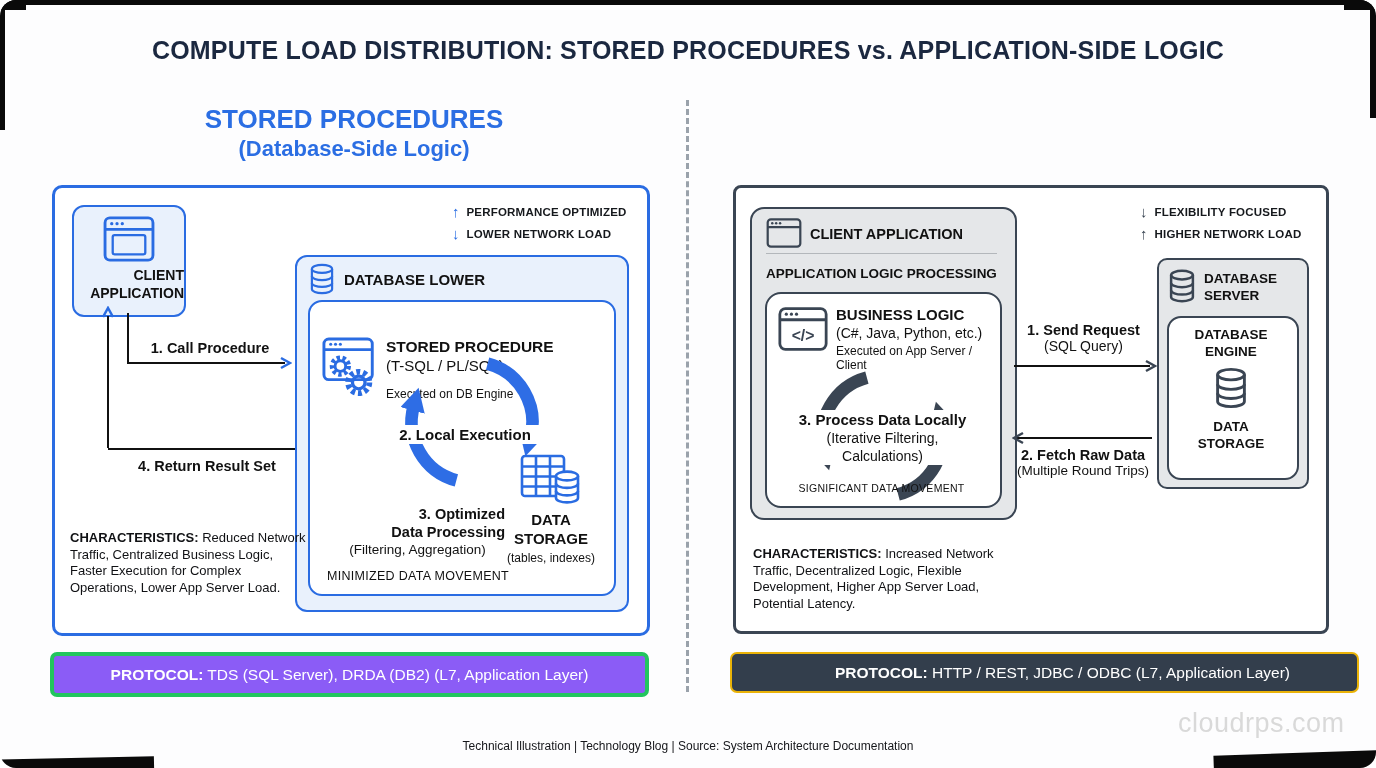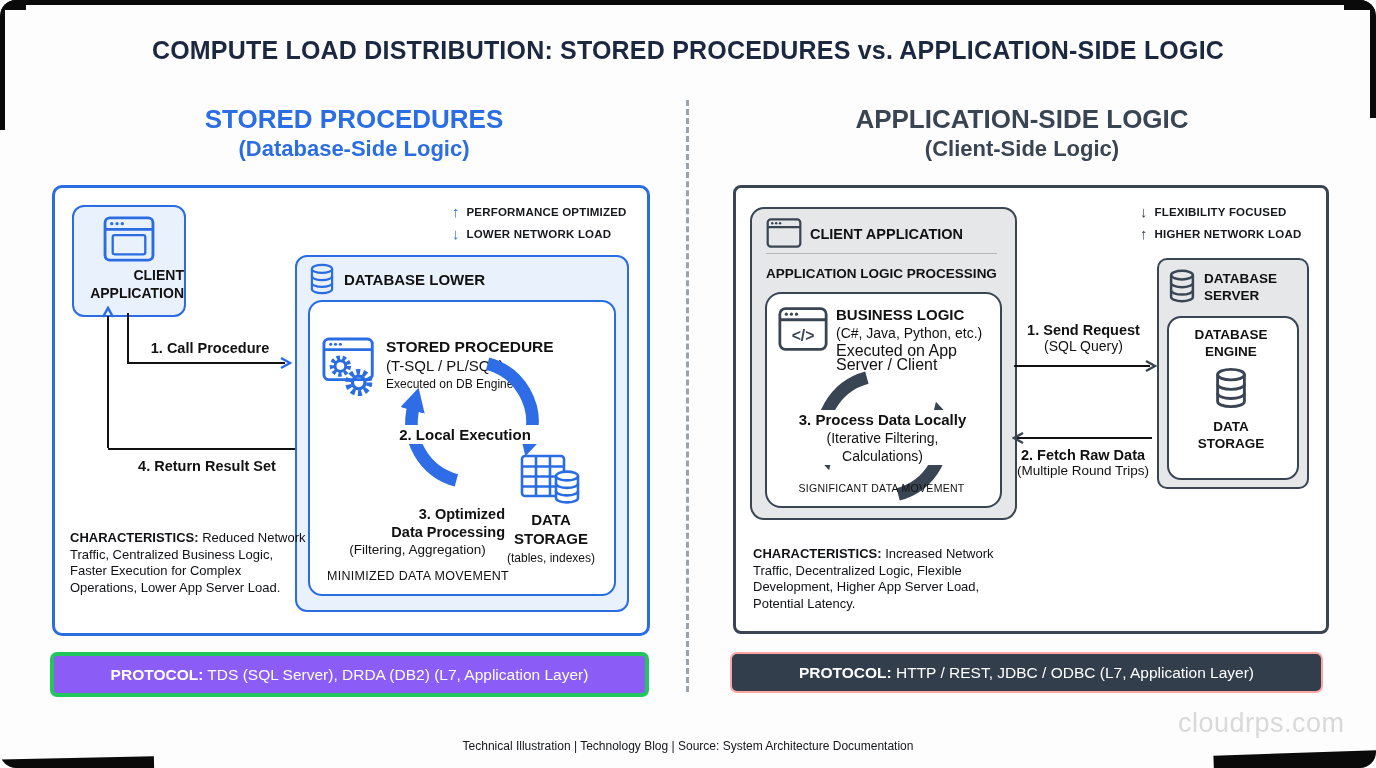--- a/index.html
+++ b/index.html
@@ -37,21 +37,21 @@
   .badge-row .txt{font-size:11.5px;font-weight:bold;color:#15181c;letter-spacing:.2px;}
 
   .line-b{position:absolute;border-color:#2a6ce2;}
   .line-d{position:absolute;border-color:#3a4553;}
   .hline{border-top:2.5px solid;}
   .vline{border-left:2.5px solid;}
 
   .chars{font-size:13px;line-height:16.5px;color:#101114;}
   .proto{height:37px;border-radius:7px;color:#fff;font-size:15.5px;line-height:37px;text-align:center;white-space:nowrap;}
   .proto-blue{background:#8b5cf6;border:4px solid #22c55e;}
-  .proto-dark{background:#333e4c;border:2px solid #fca5a5;}
+  .proto-dark{background:#333e4c;border:2px solid #eab308;padding-left:36px;}
 
   .footer{left:0;right:0;top:739px;text-align:center;font-size:12px;color:#15161a;}
   .watermark{left:1178px;top:708px;width:182px;font-size:27px;color:#d9d9d9;letter-spacing:.5px;}
 
   svg{display:block;}
   .mirror{transform:scaleX(-1);}
 </style>
 </head>
 <body>
 
@@ -63,24 +63,20 @@
   <div class="edge" style="left:1344px;top:0;width:32px;height:10px;"></div>
   <div class="edge" style="left:1370px;top:0;width:6px;height:118px;"></div>
   <div class="edge" style="left:-4px;top:758px;width:158px;height:12px;transform:rotate(-1.2deg);"></div>
   <div class="edge" style="left:1214px;top:750px;width:166px;height:20px;transform:rotate(-2deg);transform-origin:100% 100%;"></div>
 
   <div class="abs main-title">COMPUTE LOAD DISTRIBUTION: STORED PROCEDURES vs. APPLICATION-SIDE LOGIC</div>
 
   <div class="abs ctr" style="left:129px;top:104px;width:450px;">
     <div class="col-head blue-t">STORED PROCEDURES</div>
     <div class="col-sub blue-t">(Database-Side Logic)</div>
-  </div>
-  <div class="abs ctr" style="left:797px;top:104px;width:450px;">
-    <div class="col-head dark-t">APPLICATION-SIDE LOGIC</div>
-    <div class="col-sub dark-t">(Client-Side Logic)</div>
   </div>
 
   <div class="abs divider"></div>
 
   <div class="abs panel-blue" style="left:52px;top:185px;width:592px;height:445px;"></div>
 
   <div class="abs box-blue ctr" style="left:72px;top:205px;width:110px;height:108px;">
     <span style="display:inline-block;margin-top:9px;">
       <svg width="52" height="46" viewBox="0 0 54 48">
         <g stroke="#2a6ce2" stroke-width="3" fill="none">
@@ -138,21 +134,21 @@
         <circle cx="19" cy="30" r="8.5" stroke-width="5" stroke-dasharray="3.4 2.6"></circle>
         <circle cx="19" cy="30" r="5.5" stroke-width="3"></circle>
         <circle cx="38" cy="47" r="11" stroke-width="6" stroke-dasharray="4 3"></circle>
         <circle cx="38" cy="47" r="6.5" stroke-width="3.4"></circle>
       </g>
     </svg>
   </span>
   <div class="abs" style="left:386px;top:337px;width:210px;">
     <div class="lbl15" style="font-size:15.5px;">STORED PROCEDURE</div>
     <div style="font-size:15px;line-height:19px;">(T-SQL / PL/SQL)</div>
-    <div class="note" style="margin-top:2px;">Executed on DB Engine</div>
+    <div class="note" style="margin-top:12px;">Executed on DB Engine</div>
   </div>
 
   <span class="abs" style="left:372px;top:338px;">
     <svg width="200" height="168" viewBox="0 0 200 200">
       <defs>
         <marker id="ah-blue" markerUnits="userSpaceOnUse" markerWidth="30" markerHeight="30" refX="5" refY="15" orient="auto">
           <path d="M0,0 L28,15 L0,30 Z" fill="#2e6de5"></path>
         </marker>
       </defs>
       <path d="M118.6,30.5 A72,72 0 0 1 169.5,118.6" stroke="#2e6de5" stroke-width="15" fill="none" marker-end="url(#ah-blue)"></path>
@@ -259,21 +255,21 @@
           <circle cx="9" cy="8" r="1.7"></circle>
           <circle cx="14.5" cy="8" r="1.7"></circle>
           <circle cx="20" cy="8" r="1.7"></circle>
         </g>
       <text x="27" y="37" font-size="17" font-weight="bold" text-anchor="middle" fill="#3a4553" font-family="Liberation Sans, sans-serif">&lt;/&gt;</text>
     </svg>
   </span>
   <div class="abs" style="left:836px;top:305px;width:168px;">
     <div class="lbl15">BUSINESS LOGIC</div>
     <div style="font-size:14px;line-height:18px;">(C#, Java, Python, etc.)</div>
-    <div style="font-size:16px;line-height:14px;margin-top:2px;">Executed on App Server / Client</div>
+    <div style="font-size:12px;line-height:14px;margin-top:2px;">Executed on App Server / Client</div>
   </div>
 
   <span class="abs" style="left:790px;top:352px;">
     <svg class="mirror" width="185" height="168" viewBox="0 0 200 200">
       <defs>
         <marker id="ah-dark" markerUnits="userSpaceOnUse" markerWidth="30" markerHeight="30" refX="5" refY="15" orient="auto">
           <path d="M0,0 L28,15 L0,30 Z" fill="#3a4553"></path>
         </marker>
       </defs>
       <path d="M118.6,30.5 A72,72 0 0 1 169.5,118.6" stroke="#3a4553" stroke-width="15" fill="none" marker-end="url(#ah-dark)"></path>

